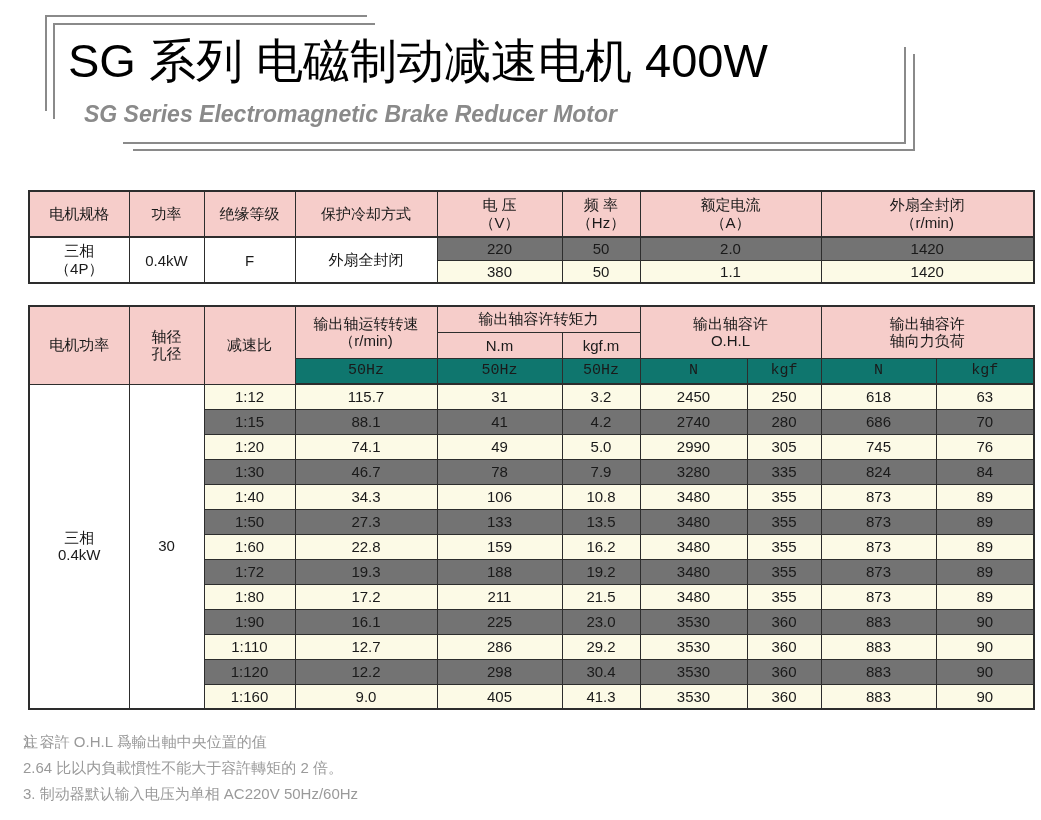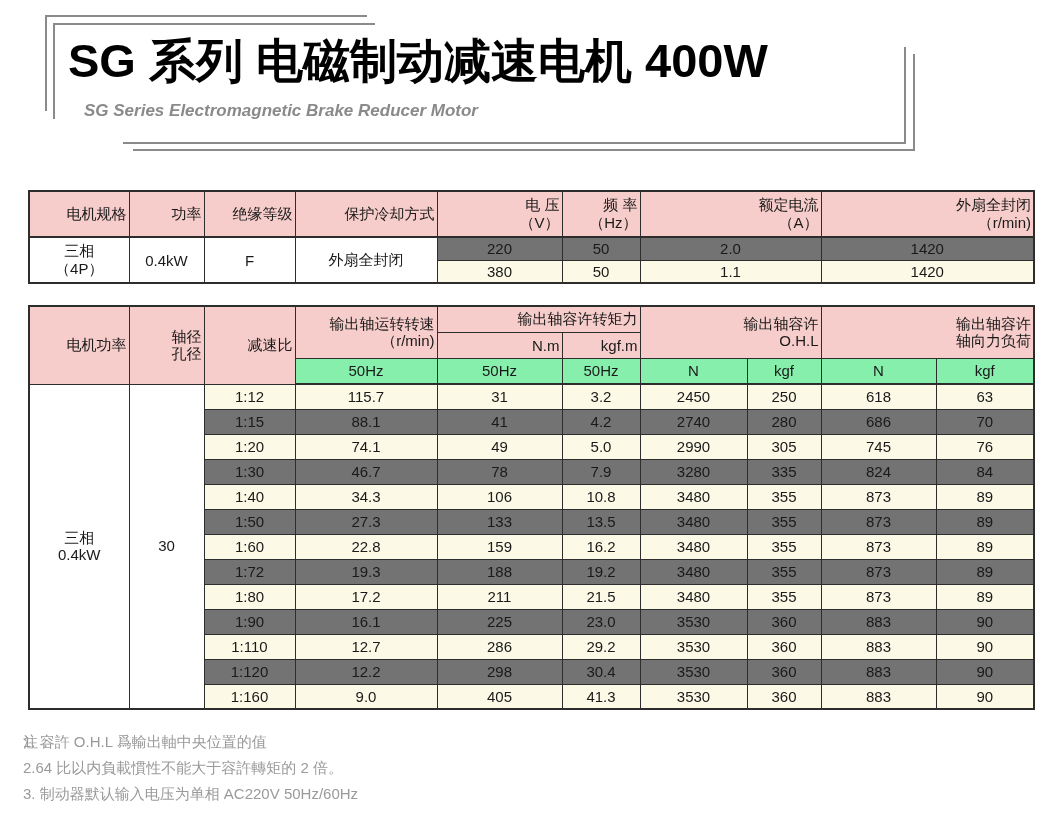--- a/index.html
+++ b/index.html
@@ -10,49 +10,49 @@
   }
   
   .bracket{position:absolute;pointer-events:none;}
   .br-tl-outer{left:45px;top:15px;width:320px;height:94px;border-top:2px solid #8a8a8a;border-left:2px solid #8a8a8a;}
   .br-tl-inner{left:53px;top:23px;width:320px;height:94px;border-top:2px solid #8a8a8a;border-left:2px solid #8a8a8a;}
   .br-br-inner{left:123px;top:47px;width:781px;height:95px;border-bottom:2px solid #8a8a8a;border-right:2px solid #8a8a8a;}
   .br-br-outer{left:133px;top:54px;width:780px;height:95px;border-bottom:2px solid #8a8a8a;border-right:2px solid #8a8a8a;}
 
   .page-title{
     position:absolute;left:68px;top:30px;margin:0;
-    font-size:47px;font-weight:bold;letter-spacing:0px;color:#000;
+    font-size:47px;font-weight:normal;letter-spacing:0px;color:#000;
     white-space:nowrap;
   }
   .page-subtitle{
     position:absolute;left:84px;top:101px;margin:0;
-    font-size:17px;font-weight:bold;font-style:italic;color:#8a8a8a;
+    font-size:23px;font-weight:bold;font-style:italic;color:#8a8a8a;
     white-space:nowrap;
   }
 
   
   table{
     border-collapse:collapse;table-layout:fixed;
     position:absolute;left:28px;
     font-size:15px;text-align:center;
     border:2px solid #2d2d2d;
   }
   td,th{border:1px solid #2d2d2d;padding:0 2px;vertical-align:middle;font-weight:normal;overflow:hidden;}
   .t1{top:190px;width:1005px;}
   .t2{top:305px;width:1005px;}
-  .hdr{background:#f6cdca;text-align:right;}
+  .hdr{background:#f6cdca;}
   .row-blue td{background:#737373;}
   .row-cream td{background:#fcfae6;}
   td.white{background:#ffffff !important;}
   .t1 thead tr{height:46px;}
   .t1 tbody tr{height:23px;}
   .t2 thead tr{height:26px;}
   .t2 tbody tr{height:25px;}
   thead tr.last th{border-bottom:2px solid #2d2d2d;}
-  .subhdr{background:#86efac;}
+  .subhdr{background:#0f766e;font-family:Liberation Mono, monospace;}
   .l2{line-height:1.18;}
   .notes{
     position:absolute;left:23px;top:729px;
     font-size:15px;color:#9a9a9a;line-height:26px;
   }
   .notes .note-label{position:absolute;left:0;top:0;}
   .notes .note-lines{}
   .notes .note-lines div{white-space:nowrap;}
 </style>
 </head>

